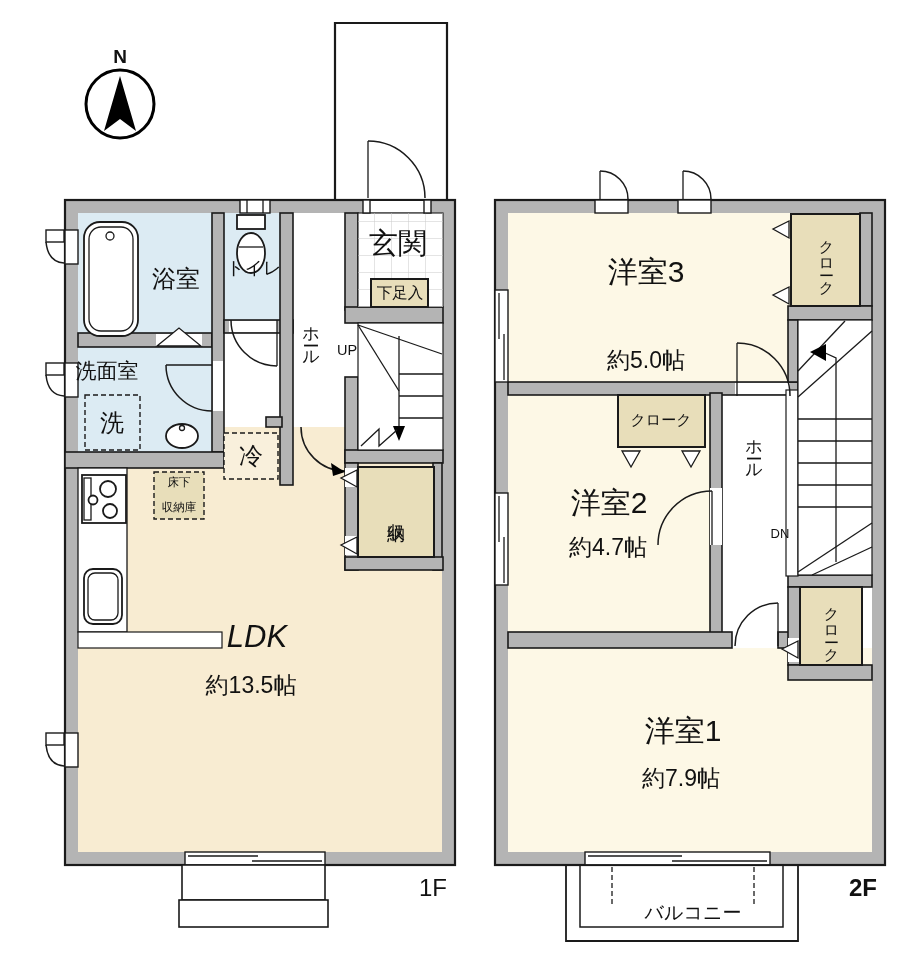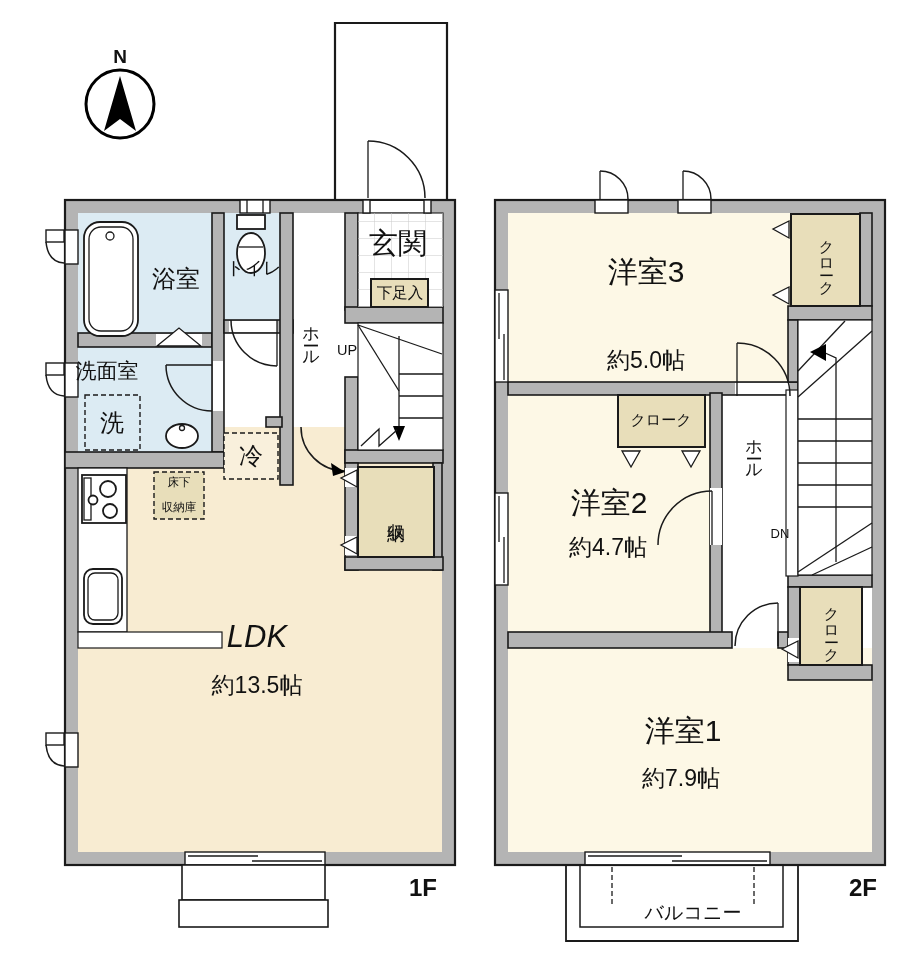--- a/index.html
+++ b/index.html
@@ -281,22 +281,22 @@
 <div class="lbl" style="left:347px;top:350px;font-size:14.5px;">UP</div>
 <div class="lbl" style="left:107px;top:371px;font-size:21px;">洗面室</div>
 <div class="lbl" style="left:112px;top:423px;font-size:24px;">洗</div>
 <div class="lbl" style="left:251px;top:456px;font-size:24px;">冷</div>
 <div class="lbl" style="left:179px;top:489px;font-size:11.5px;">
   <span class="ln2">床下</span>
   <span class="ln2">収納庫</span>
 </div>
 <div class="lbl v" style="left:396px;top:511px;font-size:18px;">収納</div>
 <div class="lbl" style="left:257px;top:637px;font-size:31px;font-style:italic;">LDK</div>
-<div class="lbl" style="left:257px;top:686px;font-size:23px;">約13.5帖</div>
-<div class="lbl" style="left:423px;top:888px;font-size:24px;font-weight:700;">1F</div>
+<div class="lbl" style="left:251px;top:686px;font-size:23px;">約13.5帖</div>
+<div class="lbl" style="left:433px;top:888px;font-size:24px;font-weight:400;">1F</div>
 
 <div class="lbl" style="left:646px;top:272px;font-size:30px;">洋室3</div>
 <div class="lbl" style="left:646px;top:317px;font-size:23px;margin-top:44px;">約5.0帖</div>
 <div class="lbl v" style="left:826px;top:259px;font-size:15px;">クローク</div>
 <div class="lbl v" style="left:754px;top:451px;font-size:17px;">ホール</div>
 <div class="lbl" style="left:780px;top:534px;font-size:13px;text-align:center;">DN</div>
 <div class="lbl" style="left:609px;top:503px;font-size:30px;">洋室2</div>
 <div class="lbl" style="left:608px;top:548px;font-size:23px;">約4.7帖</div>
 <div class="lbl" style="left:661px;top:420px;font-size:15px;">クローク</div>
 <div class="lbl v" style="left:831px;top:626px;font-size:15px;">クローク</div>

